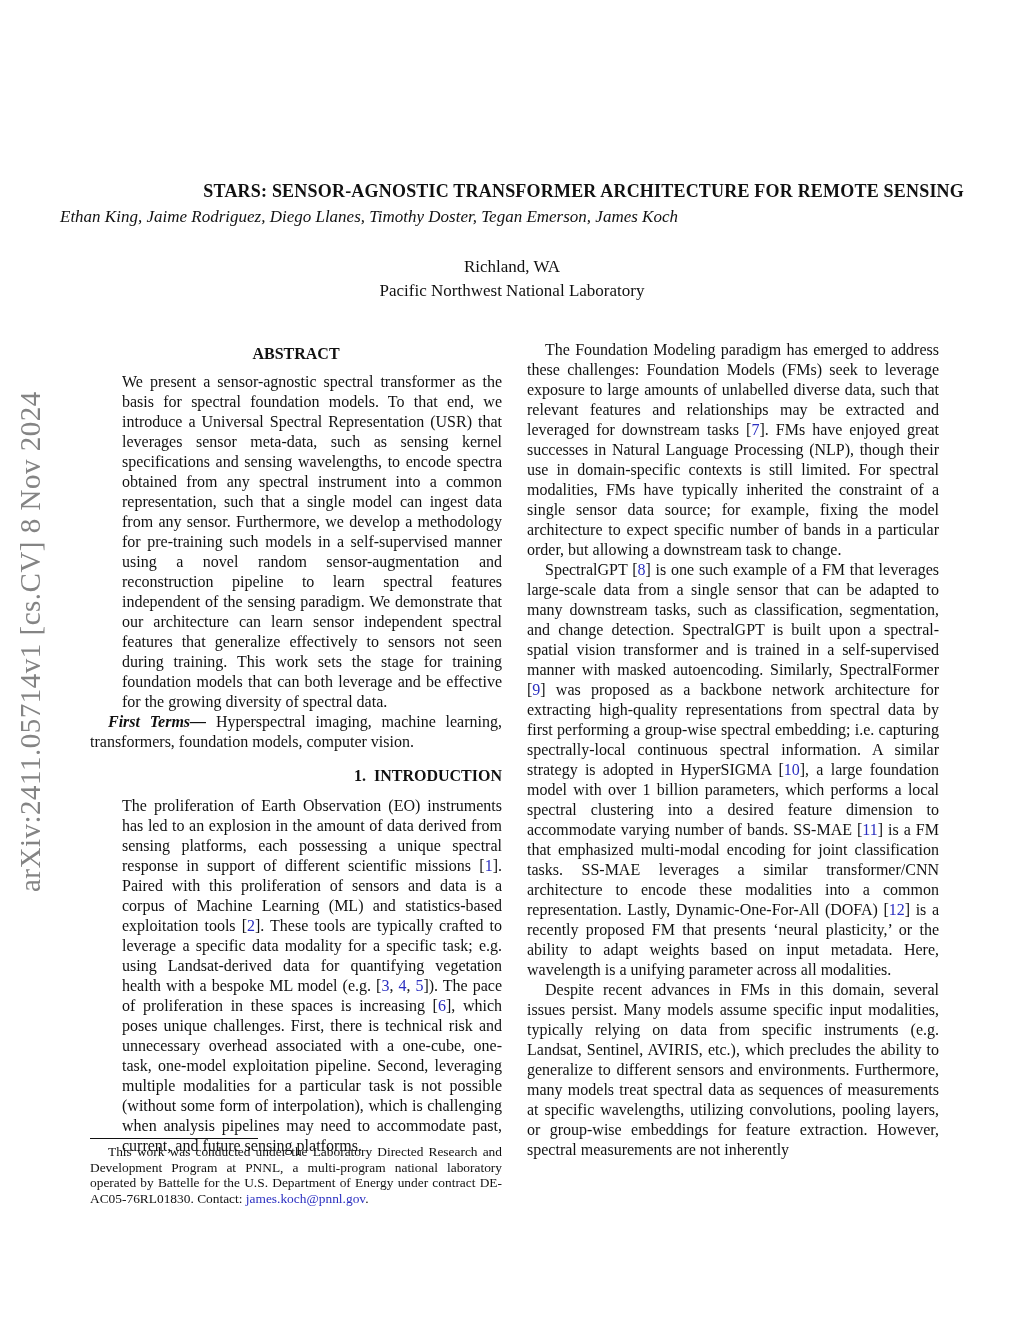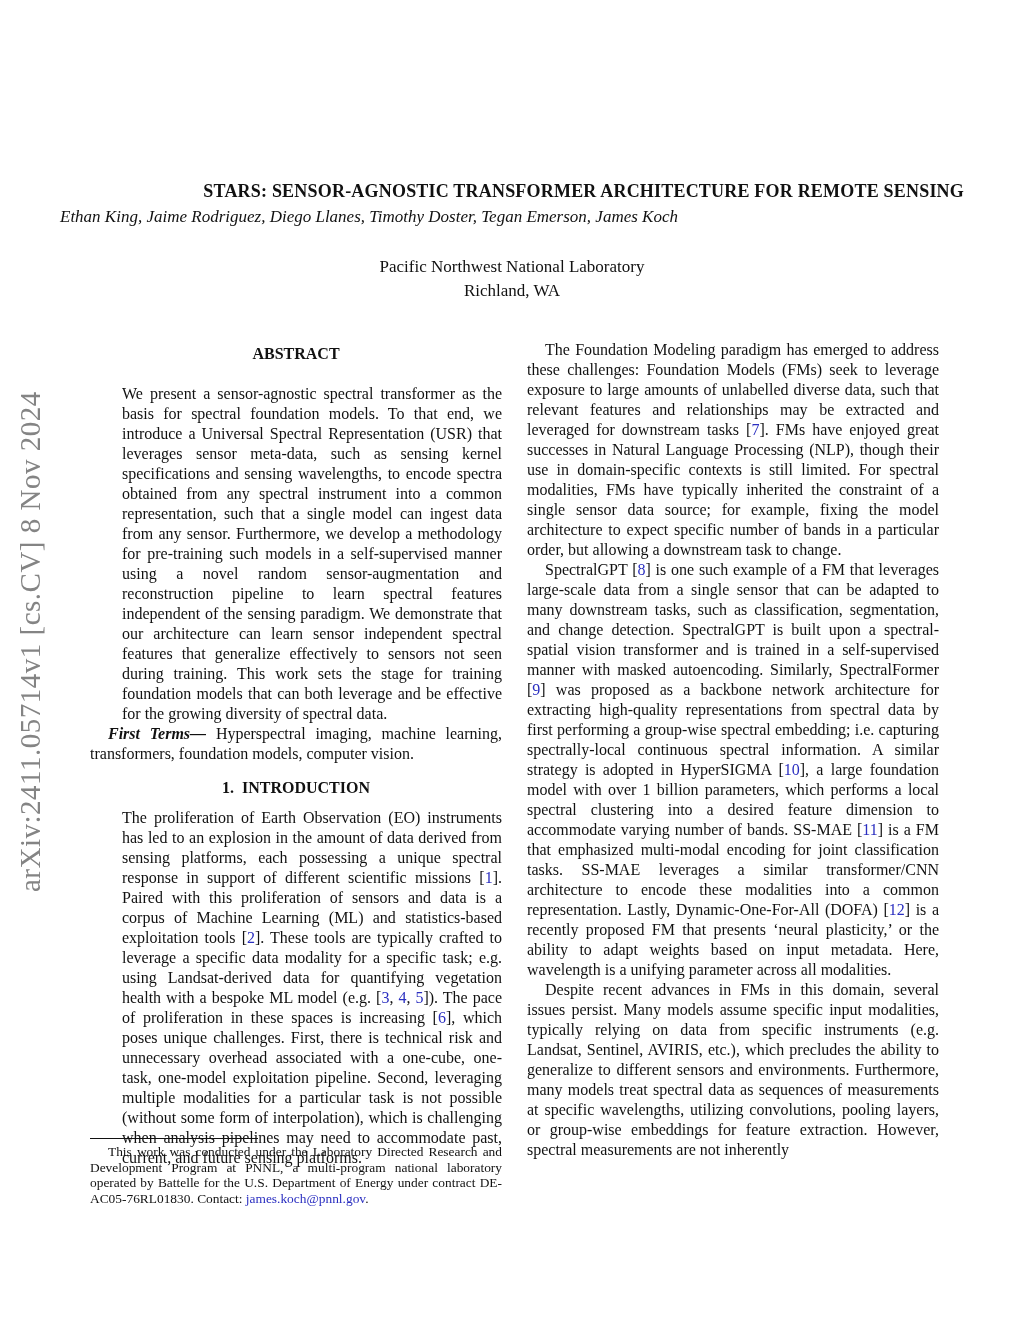--- a/index.html
+++ b/index.html
@@ -40,24 +40,25 @@
   
   .col{
     position:absolute;width:412px;
     font-size:16px;line-height:20px;
     text-align:justify;
   }
   .col-left{top:344px;left:90px;}
   .col-right{top:340px;left:527px;}
   .sec-heading{
     text-align:center;font-weight:bold;font-size:16px;
-    margin:0 0 20px 0;
+    margin:0 0 8px 0;
   }
   .intro-heading{
     margin:14px 0 10px 0;
+    text-align:right;
   }
   p.para{margin:0;text-indent:18px;}
   p.para.no-indent{text-indent:0;margin-left:32px;}
   .index-terms{margin-top:0;}
   .it-label{font-weight:bold;font-style:italic;}
   .cite{color:#2a2ec0;}
   a.email{color:#2a2ec0;text-decoration:none;cursor:pointer;}
   
   .footnote{
     position:absolute;top:1138px;left:90px;width:412px;
@@ -72,22 +73,22 @@
 </head>
 <body>
 
 <div class="page">
 
   <div class="arxiv-sidebar">arXiv:2411.05714v1  [cs.CV]  8 Nov 2024</div>
 
   <div class="title">STARS: SENSOR-AGNOSTIC TRANSFORMER ARCHITECTURE FOR REMOTE SENSING</div>
   <div class="authors">Ethan King, Jaime Rodriguez, Diego Llanes, Timothy Doster, Tegan Emerson, James Koch</div>
   <div class="affil">
+    <div>Richland, WA</div>
     <div>Pacific Northwest National Laboratory</div>
-    <div>Richland, WA</div>
   </div>
 
   <div class="col col-left">
     <div class="sec-heading">ABSTRACT</div>
     <p class="para no-indent">We present a sensor-agnostic spectral transformer as the basis for spectral foundation models. To that end, we introduce a Universal Spectral Representation (USR) that leverages sensor meta-data, such as sensing kernel specifications and sensing wavelengths, to encode spectra obtained from any spectral instrument into a common representation, such that a single model can ingest data from any sensor. Furthermore, we develop a methodology for pre-training such models in a self-supervised manner using a novel random sensor-augmentation and reconstruction pipeline to learn spectral features independent of the sensing paradigm. We demonstrate that our architecture can learn sensor independent spectral features that generalize effectively to sensors not seen during training. This work sets the stage for training foundation models that can both leverage and be effective for the growing diversity of spectral data.</p>
     <p class="para index-terms"><span class="it-label">First Terms—</span><span> Hyperspectral imaging, machine learning, transformers, foundation models, computer vision.</span></p>
     <div class="sec-heading intro-heading">1.&nbsp; INTRODUCTION</div>
     <p class="para no-indent">The proliferation of Earth Observation (EO) instruments has led to an explosion in the amount of data derived from sensing platforms, each possessing a unique spectral response in support of different scientific missions [<span class="cite">1</span>]. Paired with this proliferation of sensors and data is a corpus of Machine Learning (ML) and statistics-based exploitation tools [<span class="cite">2</span>]. These tools are typically crafted to leverage a specific data modality for a specific task; e.g. using Landsat-derived data for quantifying vegetation health with a bespoke ML model (e.g. [<span class="cite">3</span>, <span class="cite">4</span>, <span class="cite">5</span>]). The pace of proliferation in these spaces is increasing [<span class="cite">6</span>], which poses unique challenges. First, there is technical risk and unnecessary overhead associated with a one-cube, one-task, one-model exploitation pipeline. Second, leveraging multiple modalities for a particular task is not possible (without some form of interpolation), which is challenging when analysis pipelines may need to accommodate past, current, and future sensing platforms.</p>
   </div>
 

